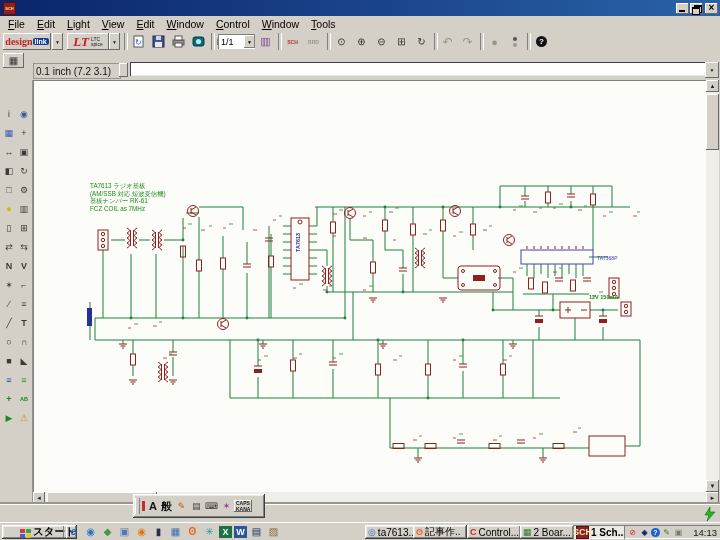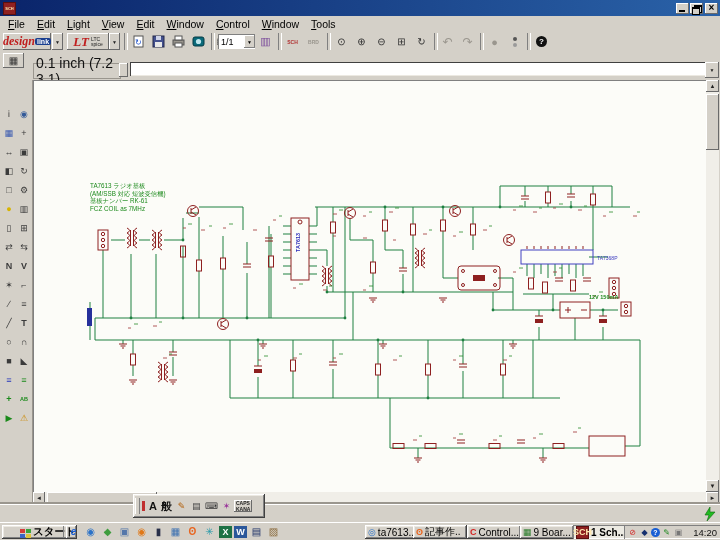--- a/index.html
+++ b/index.html
@@ -24,42 +24,42 @@
   
   .menubar{left:0;top:16px;width:720px;height:15px;background:#d4d0c8;display:flex;align-items:center;padding-left:2px;border-bottom:1px solid #b8b4ac}
   .mi{display:inline-block;font-size:10.5px;color:#000;padding:1px 6px;cursor:default}
   .mi::first-letter{text-decoration:underline}
 
   
   .toolbar{left:0;top:31px;width:720px;height:22px;background:#d4d0c8}
   .tb{position:absolute;top:2px;height:17px;background:#d4d0c8;display:flex;align-items:center;justify-content:center;font-size:10px;color:#333}
   .sep{position:absolute;top:2px;height:17px;width:2px;border-left:1px solid #808080;border-right:1px solid #fff}
   .ddarr{font-size:5px;color:#222;display:flex;align-items:center;justify-content:center}
-  .dlogo1{color:#c02020;font-style:italic;font-weight:bold;font-size:12px;font-family:"Liberation Serif",serif}
+  .dlogo1{color:#c02020;font-weight:bold;font-size:10px;font-family:"Liberation Serif",serif}
   .dlogo2{color:#fff;background:#1a3f8f;font-size:7px;font-weight:bold;padding:0 2px;border-radius:2px}
   .ltmark{color:#c02020;font-weight:bold;font-style:italic;font-size:13px;font-family:"Liberation Serif",serif}
   .ltstack{display:flex;flex-direction:column;line-height:5px;font-size:5px;color:#222;margin-left:2px;text-align:left}
   .combo{left:218px;top:3px;width:34px;height:15px;background:#fff;box-shadow:inset 1px 1px #808080, inset -1px -1px #fff;
          display:flex;align-items:center;font-size:9px;padding-left:3px}
   .combo .dd{margin-left:auto;width:11px;height:13px;background:#d4d0c8;box-shadow:inset -1px -1px #808080, inset 1px 1px #fff;
              font-size:5px;display:flex;align-items:center;justify-content:center}
   .gray{color:#9a968e}
   .helpb{background:#d4d0c8}
   .helpq{width:11px;height:11px;border-radius:50%;background:#111;color:#fff;font-size:8px;font-weight:bold;
          display:flex;align-items:center;justify-content:center}
   .schsm{font-size:5px;font-weight:bold;color:#b03030}
   .brdsm{font-size:5px;font-weight:bold;color:#9a968e}
   .golight{position:relative;width:8px;height:12px}
   .golight::before{content:"";position:absolute;top:1px;left:2px;width:4px;height:4px;border-radius:50%;background:#555}
   .golight::after{content:"";position:absolute;bottom:1px;left:2px;width:4px;height:4px;border-radius:50%;background:#9a9a9a}
 
   
   .gridbtn{left:3px;top:53px;width:21px;height:15px}
   .coordbox{left:33px;top:63px;width:84px;height:14px;background:#d4d0c8;border:1px solid #9a968e;
-            font-size:14px;display:flex;align-items:center;padding-left:2px;color:#111}
+            font-size:10px;display:flex;align-items:center;padding-left:2px;color:#111}
   .minibtn{left:119px;top:63px;width:9px;height:14px}
   .cmdinput{left:130px;top:62px;width:572px;height:14px;background:#fff;border:0;box-shadow:inset 1px 1px #404040, inset -1px -1px #ece9e2;font-size:10px;padding:0 2px}
   .cmddd{left:705px;top:62px;width:14px;height:16px}
 
   
   .palette{left:0;top:80px;width:32px;height:424px;background:#d4d0c8;border-right:1px solid #9a968e}
   .palette-grid{position:absolute;left:2px;top:24px;display:grid;grid-template-columns:14px 14px;grid-auto-rows:19px;column-gap:1px}
   .tool{display:flex;align-items:center;justify-content:center;font-size:9px;color:#3b3b3b;cursor:pointer}
   .t-yellow{color:#d8b400}.t-blue{color:#2233bb}.t-green{color:#1a8a1a}.t-warn{color:#cc8800}
   .t-ab{font-size:5.5px;font-weight:bold}
@@ -505,27 +505,27 @@
   <div class="taskwin out2" style="left:413px;width:48px">
     <span class="wicon" style="color:#e8641e;font-weight:bold">ʘ</span>
     <span>記事作..</span>
   </div>
   <div class="taskwin out2" style="left:467px;width:48px">
     <span class="wicon" style="color:#d42222;font-weight:bold">C</span>
     <span>Control...</span>
   </div>
   <div class="taskwin out2" style="left:520px;width:48px">
     <span class="wicon" style="color:#2a7d2a">▦</span>
-    <span>9 Boar...</span>
+    <span>2 Boar...</span>
   </div>
   <div class="taskwin in1 task-active" style="left:573px;width:46px">
     <span class="wicon schdoc" style="margin:0 2px 0 0">SCH</span>
     <span>1 Sch...</span>
   </div>
   <div class="abs tray in1">
     <span class="tri tri-1">⊘</span>
     <span class="tri tri-2">◆</span>
     <span class="tri tri-3">?</span>
     <span class="tri tri-4">✎</span>
     <span class="tri tri-5">▣</span>
-    <span class="clock">14:20</span>
+    <span class="clock">14:13</span>
   </div>
 </div>
 
 </body></html>

